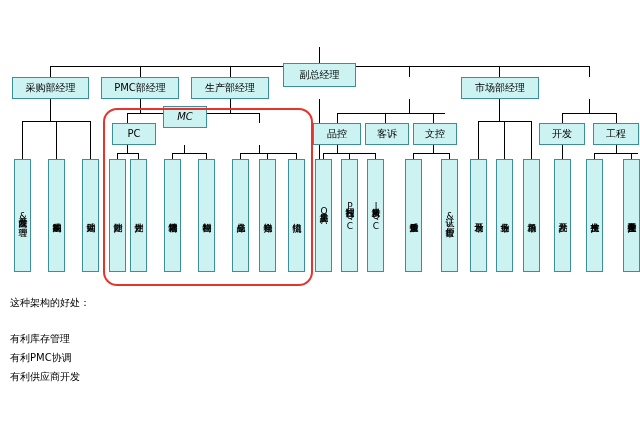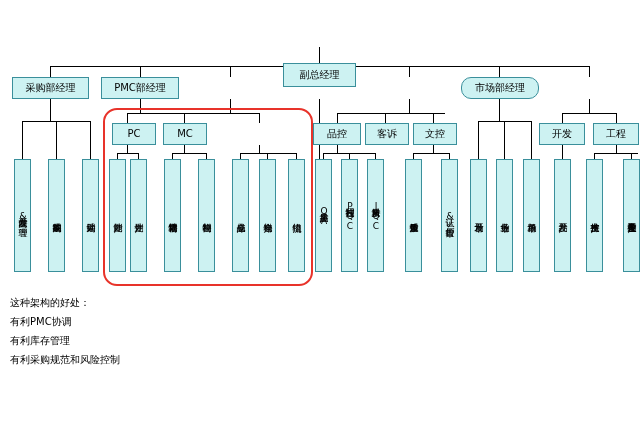--- a/index.html
+++ b/index.html
@@ -58,21 +58,21 @@
   #notes {
     position: absolute;
     left: 10px;
     top: 298px;
     width: 420px;
     font-size: 10px;
     line-height: 1.0;
     color: #000;
   }
   #notes .note-title {
-    margin-bottom: 9px;
+    margin-bottom: 26px;
     font-size: 10px;
   }
   #notes .note-item {
     margin-bottom: 9px;
     font-size: 10px;
   }
 </style>
 </head>
 <body>
 
@@ -152,24 +152,25 @@
   <div class="line v" style="left:562px; top:145px; height:14px;"></div>
   <div class="line v" style="left:616px; top:145px; height:8px;"></div>
   <div class="line h" style="left:594px; top:153px; width:44px;"></div>
   <div class="line v" style="left:594px; top:153px; height:6px;"></div>
   <div class="line v" style="left:631px; top:153px; height:6px;"></div>
 
   <div class="node top" style="left:283px; top:23px; width:73px; height:24px;margin-top:40px;">副总经理</div>
 
   <div class="node top" style="left:101px; top:77px; width:78px; height:22px;">PMC部经理</div>
   <div class="node top" style="left:12px; top:77px; width:77px; height:22px;">采购部经理</div>
-  <div class="node top" style="left:461px; top:77px; width:78px; height:22px;border-radius:10px;">市场部经理</div>
+  <div class="node top" style="left:191px; top:77px; width:78px; height:22px;">生产部经理</div>
+  <div class="node top" style="left:461px; top:77px; width:78px; height:22px;">市场部经理</div>
 
   <div class="node top" style="left:112px; top:123px; width:44px; height:22px;">PC</div>
-  <div class="node top" style="left:163px; top:123px; width:44px; height:22px;">MC</div>
+  <div class="node top" style="left:163px; top:106px; width:44px; height:22px;font-style:italic;">MC</div>
   <div class="node top" style="left:313px; top:123px; width:48px; height:22px;">品控</div>
   <div class="node top" style="left:365px; top:123px; width:44px; height:22px;">客诉</div>
   <div class="node top" style="left:413px; top:123px; width:44px; height:22px;">文控</div>
   <div class="node top" style="left:539px; top:123px; width:46px; height:22px;font-family:Liberation Serif, serif;">开发</div>
   <div class="node top" style="left:593px; top:123px; width:46px; height:22px;">工程</div>
 
   <div class="node vert" style="left:14px; top:159px; width:17px; height:113px;">供应商开发&amp;管理</div>
   <div class="node vert" style="left:48px; top:159px; width:17px; height:113px;">采购成本控制</div>
   <div class="node vert" style="left:82px; top:159px; width:17px; height:113px;">采购计划</div>
 
@@ -193,18 +194,18 @@
   <div class="node vert" style="left:523px; top:159px; width:17px; height:113px;">市场跟单</div>
 
   <div class="node vert" style="left:554px; top:159px; width:17px; height:113px;">产品开发</div>
   <div class="node vert" style="left:586px; top:159px; width:17px; height:113px;">生产技术支持</div>
   <div class="node vert" style="left:623px; top:159px; width:17px; height:113px;">生产工艺及设备管控</div>
 
   <div class="redbox" style="left:103px; top:108px; width:210px; height:178px;"></div>
 
   <div id="notes">
     <div class="note-title">这种架构的好处：</div>
+    <div class="note-item">有利库存管理</div>
     <div class="note-item">有利PMC协调</div>
-    <div class="note-item">有利库存管理</div>
-    <div class="note-item">有利采购规范和风险控制</div>
+    <div class="note-item">有利供应商开发</div>
   </div>
 
 </div>
 
 </body></html>

